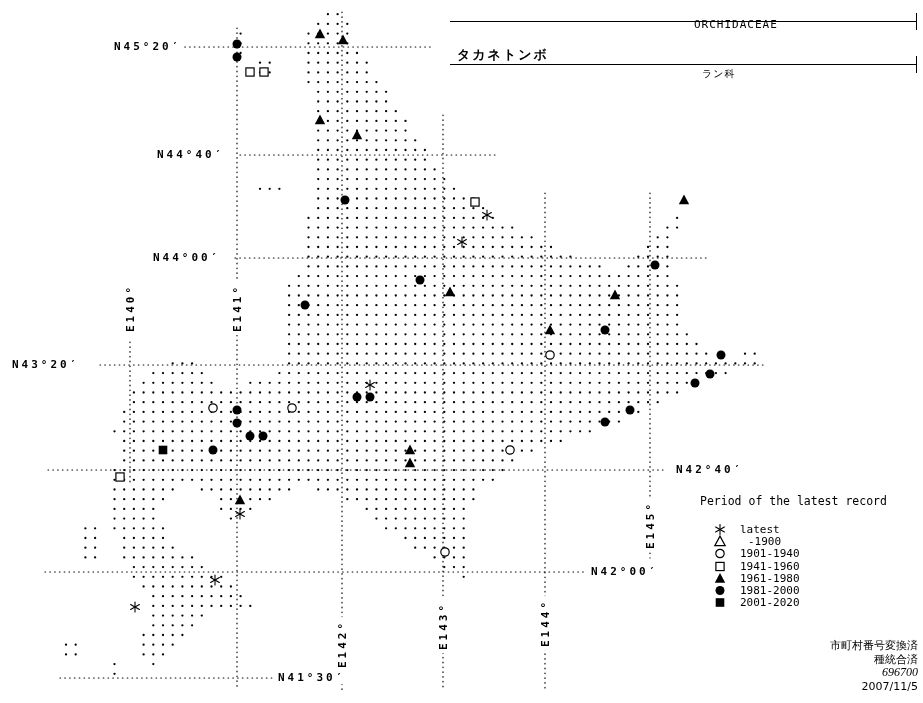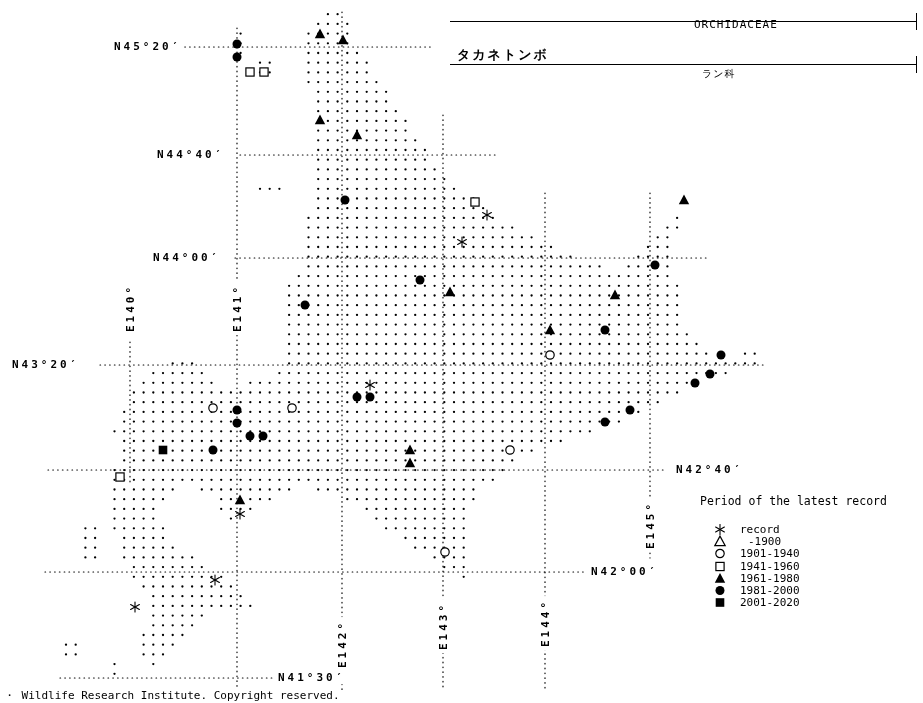--- a/index.html
+++ b/index.html
@@ -1871,21 +1871,21 @@
         <div class="legend-row">
           <span class="legend-sym">
             <svg width="14" height="13">
               <g>
                 <line x1="7" y1="1.5" x2="7" y2="11.5" stroke="#000" stroke-width="1.1" stroke-linecap="round"></line>
                 <line x1="2.5999999999999996" y1="4" x2="11.4" y2="9" stroke="#000" stroke-width="1.1" stroke-linecap="round"></line>
                 <line x1="2.5999999999999996" y1="9" x2="11.4" y2="4" stroke="#000" stroke-width="1.1" stroke-linecap="round"></line>
               </g>
             </svg>
           </span>
-          <span class="legend-label">record</span>
+          <span class="legend-label">latest</span>
         </div>
         <div class="legend-row">
           <span class="legend-sym">
             <svg width="14" height="13">
               <g>
                 <polygon points="7,1.0999999999999996 1.7999999999999998,10.7 12.2,10.7" fill="#fff" stroke="#000" stroke-width="1.2"></polygon>
               </g>
             </svg>
           </span>
           <span class="legend-label indent">-1900</span>
@@ -1936,16 +1936,21 @@
               <g>
                 <rect x="2.7" y="2.2" width="8.6" height="8.6" fill="#000"></rect>
               </g>
             </svg>
           </span>
           <span class="legend-label">2001-2020</span>
         </div>
       </div>
   </div>
 
+  <div class="footer-right">
+    <div>市町村番号変換済</div>
+    <div>種統合済</div>
+    <div class="serial">696700</div>
+    <div>2007/11/5</div>
+  </div>
 
-  <div class="footer-left">・ Wildlife Research Institute. Copyright reserved.</div>
 
 </div>
 
 </body></html>

